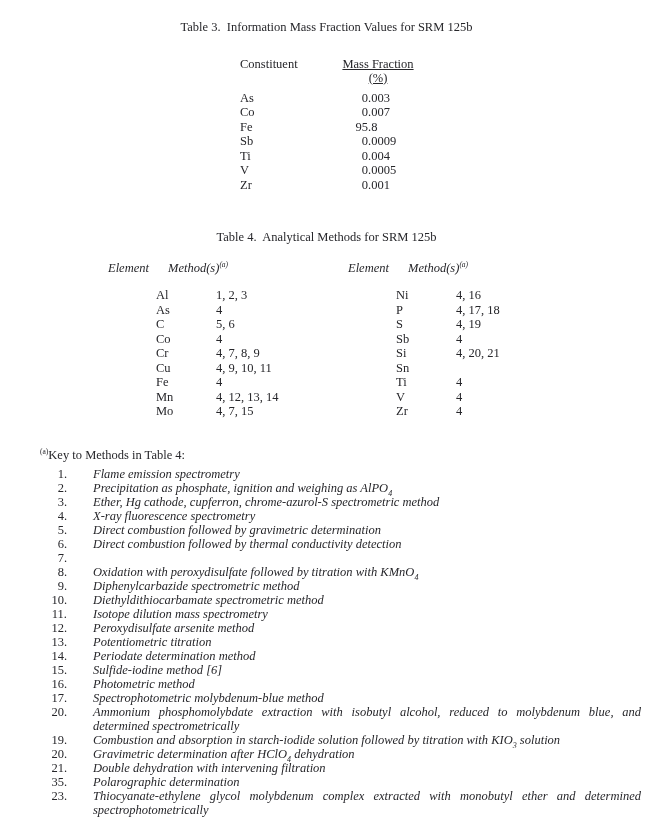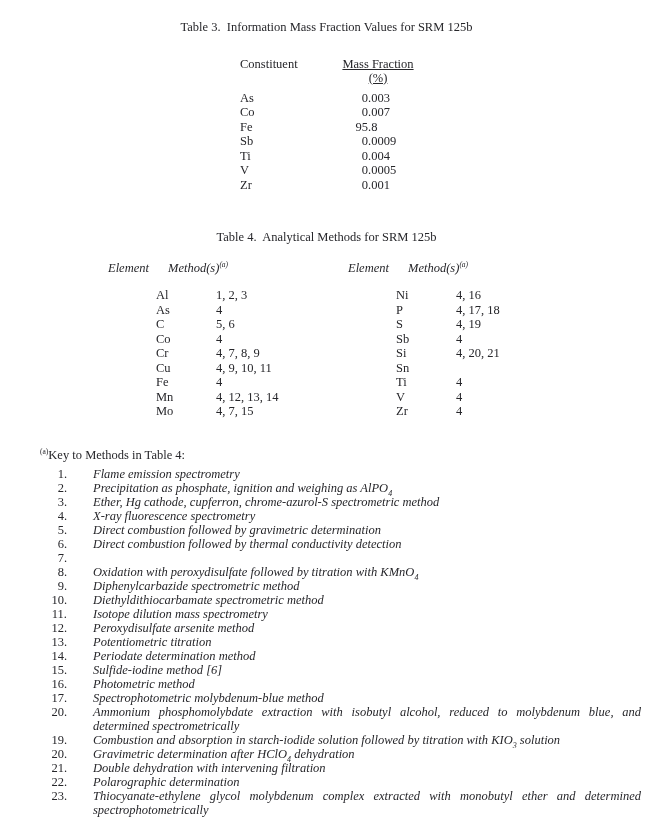--- a/index.html
+++ b/index.html
@@ -259,21 +259,21 @@
       </div>
       <div class="key-item">
         <span class="key-num">20.</span>
         <span class="key-text">Gravimetric determination after HClO<sub>4</sub> dehydration</span>
       </div>
       <div class="key-item">
         <span class="key-num">21.</span>
         <span class="key-text">Double dehydration with intervening filtration</span>
       </div>
       <div class="key-item">
-        <span class="key-num">22.</span>
+        <span class="key-num">35.</span>
         <span class="key-text">Polarographic determination</span>
       </div>
       <div class="key-item">
         <span class="key-num">23.</span>
         <span class="key-text justify">Thiocyanate-ethylene glycol molybdenum complex extracted with monobutyl ether and determined spectrophotometrically</span>
       </div>
     </div>
 
 </div>
 

